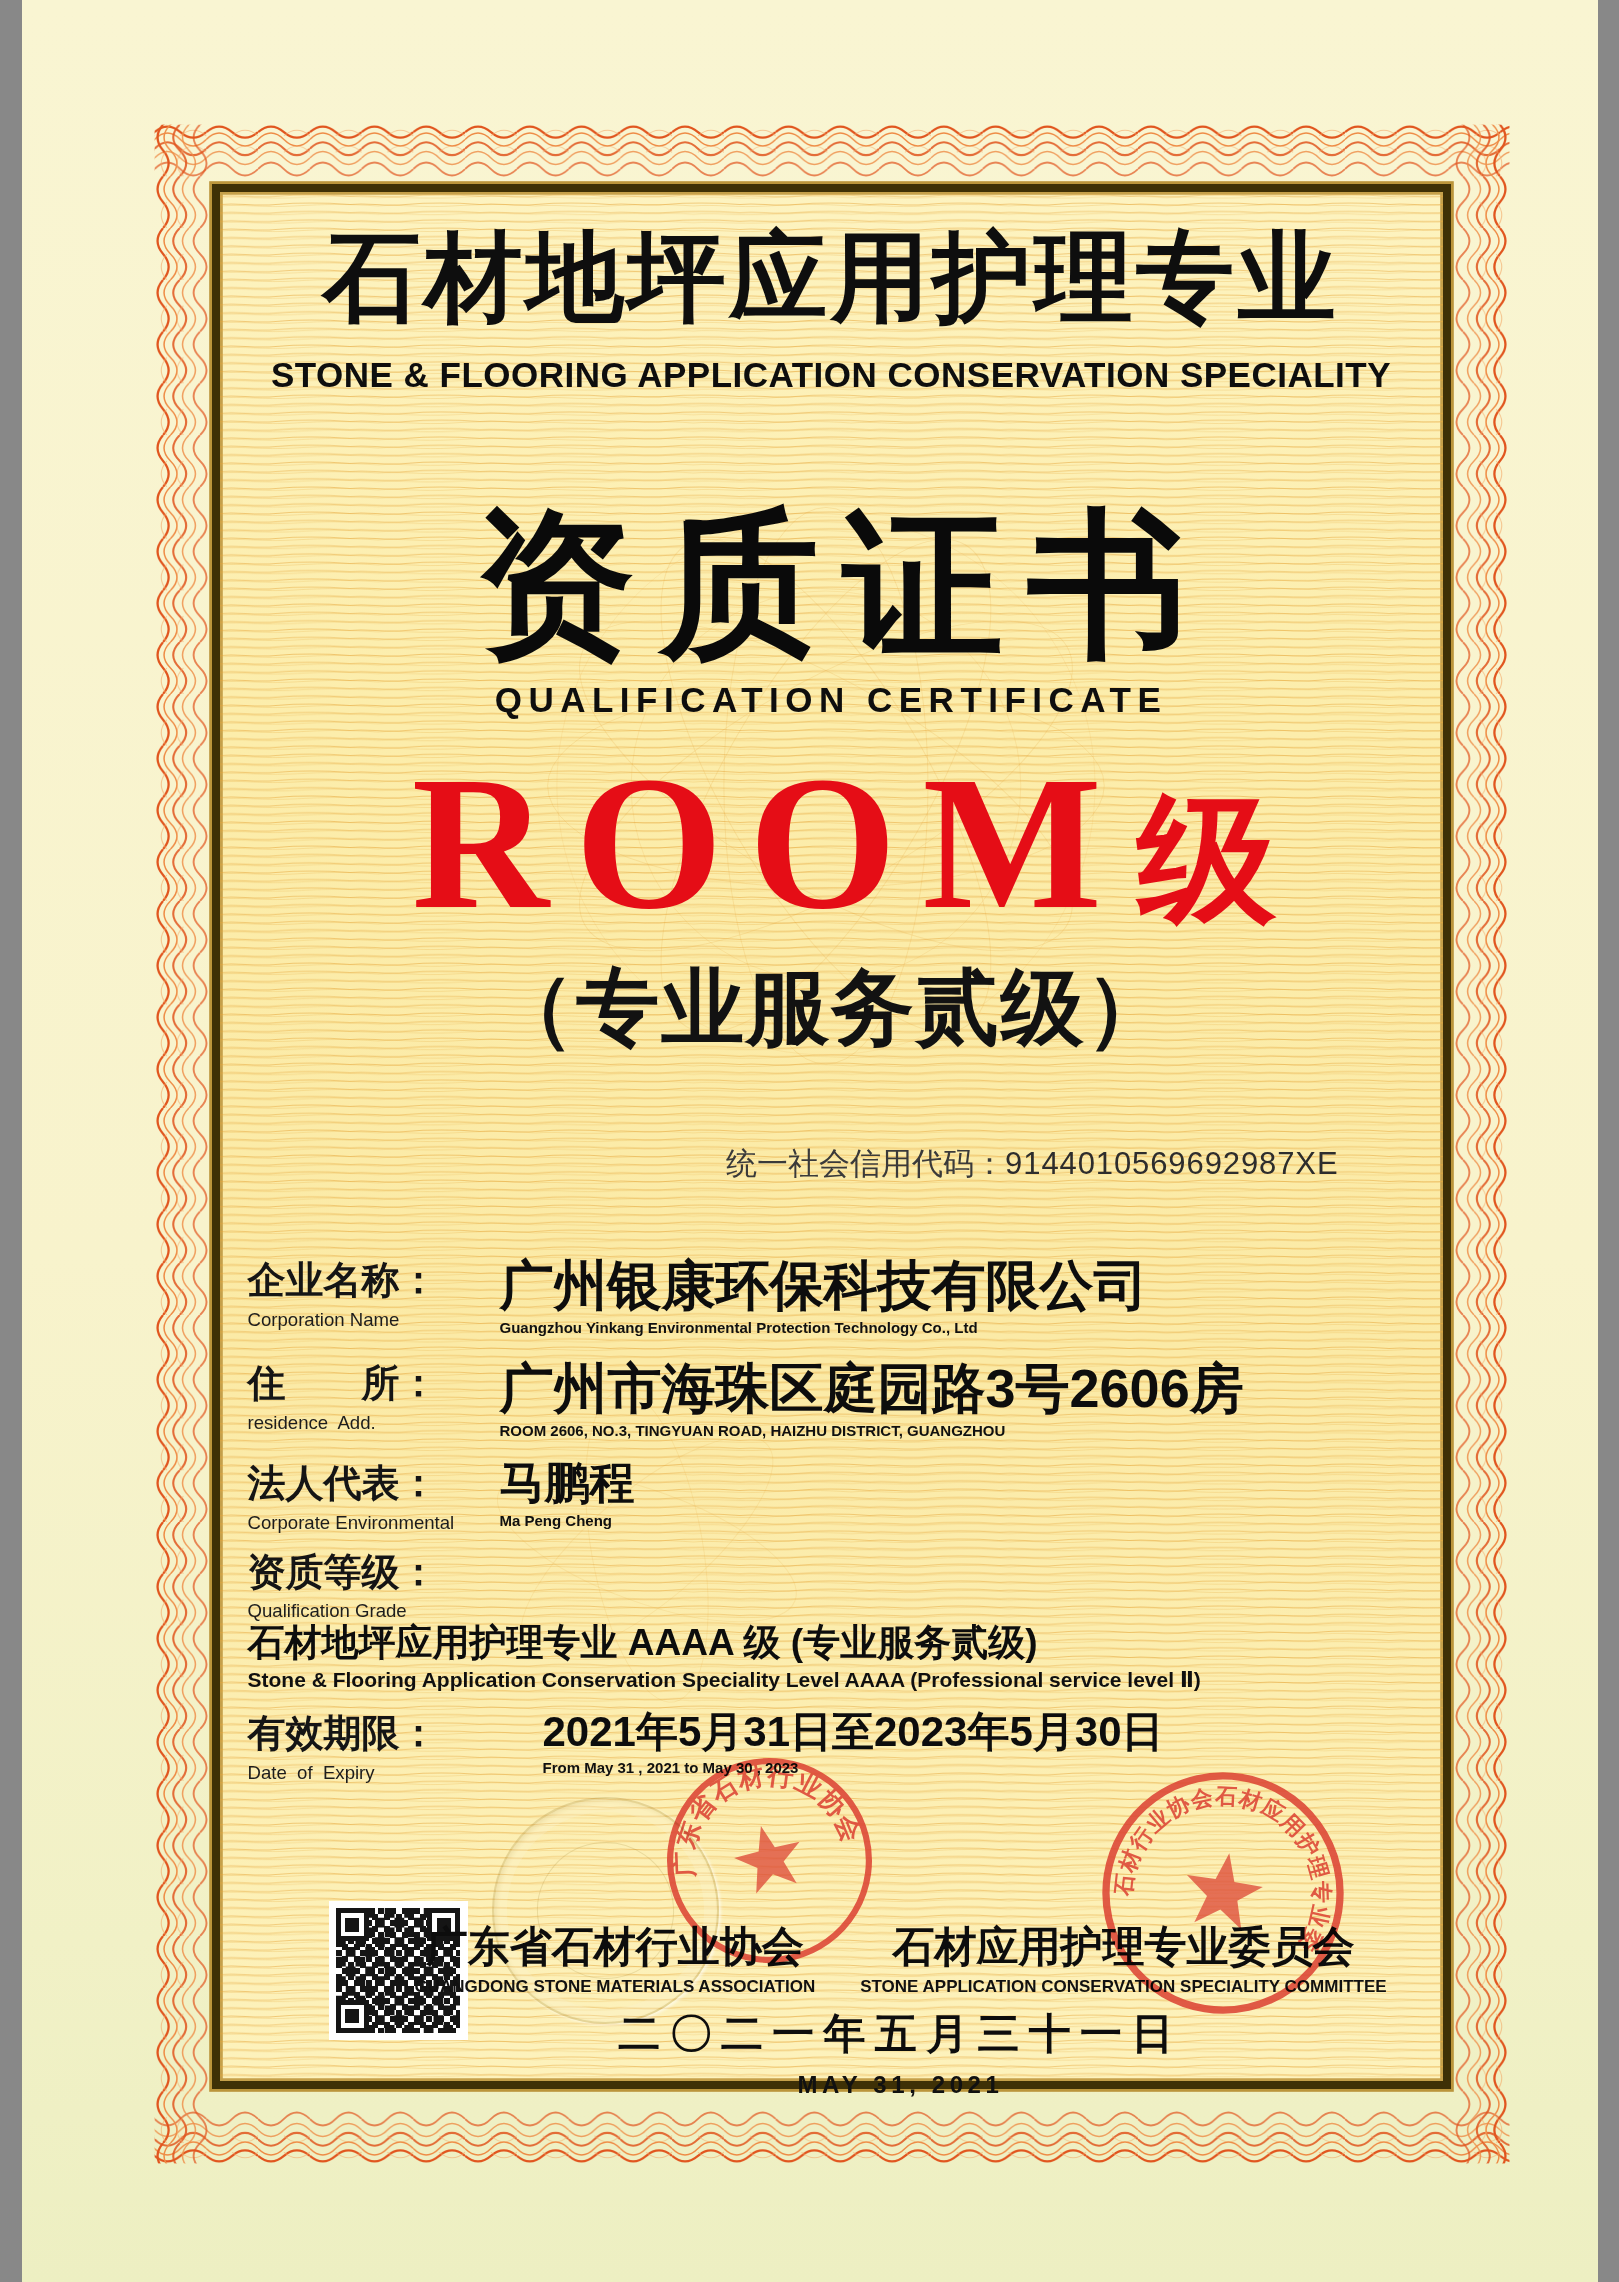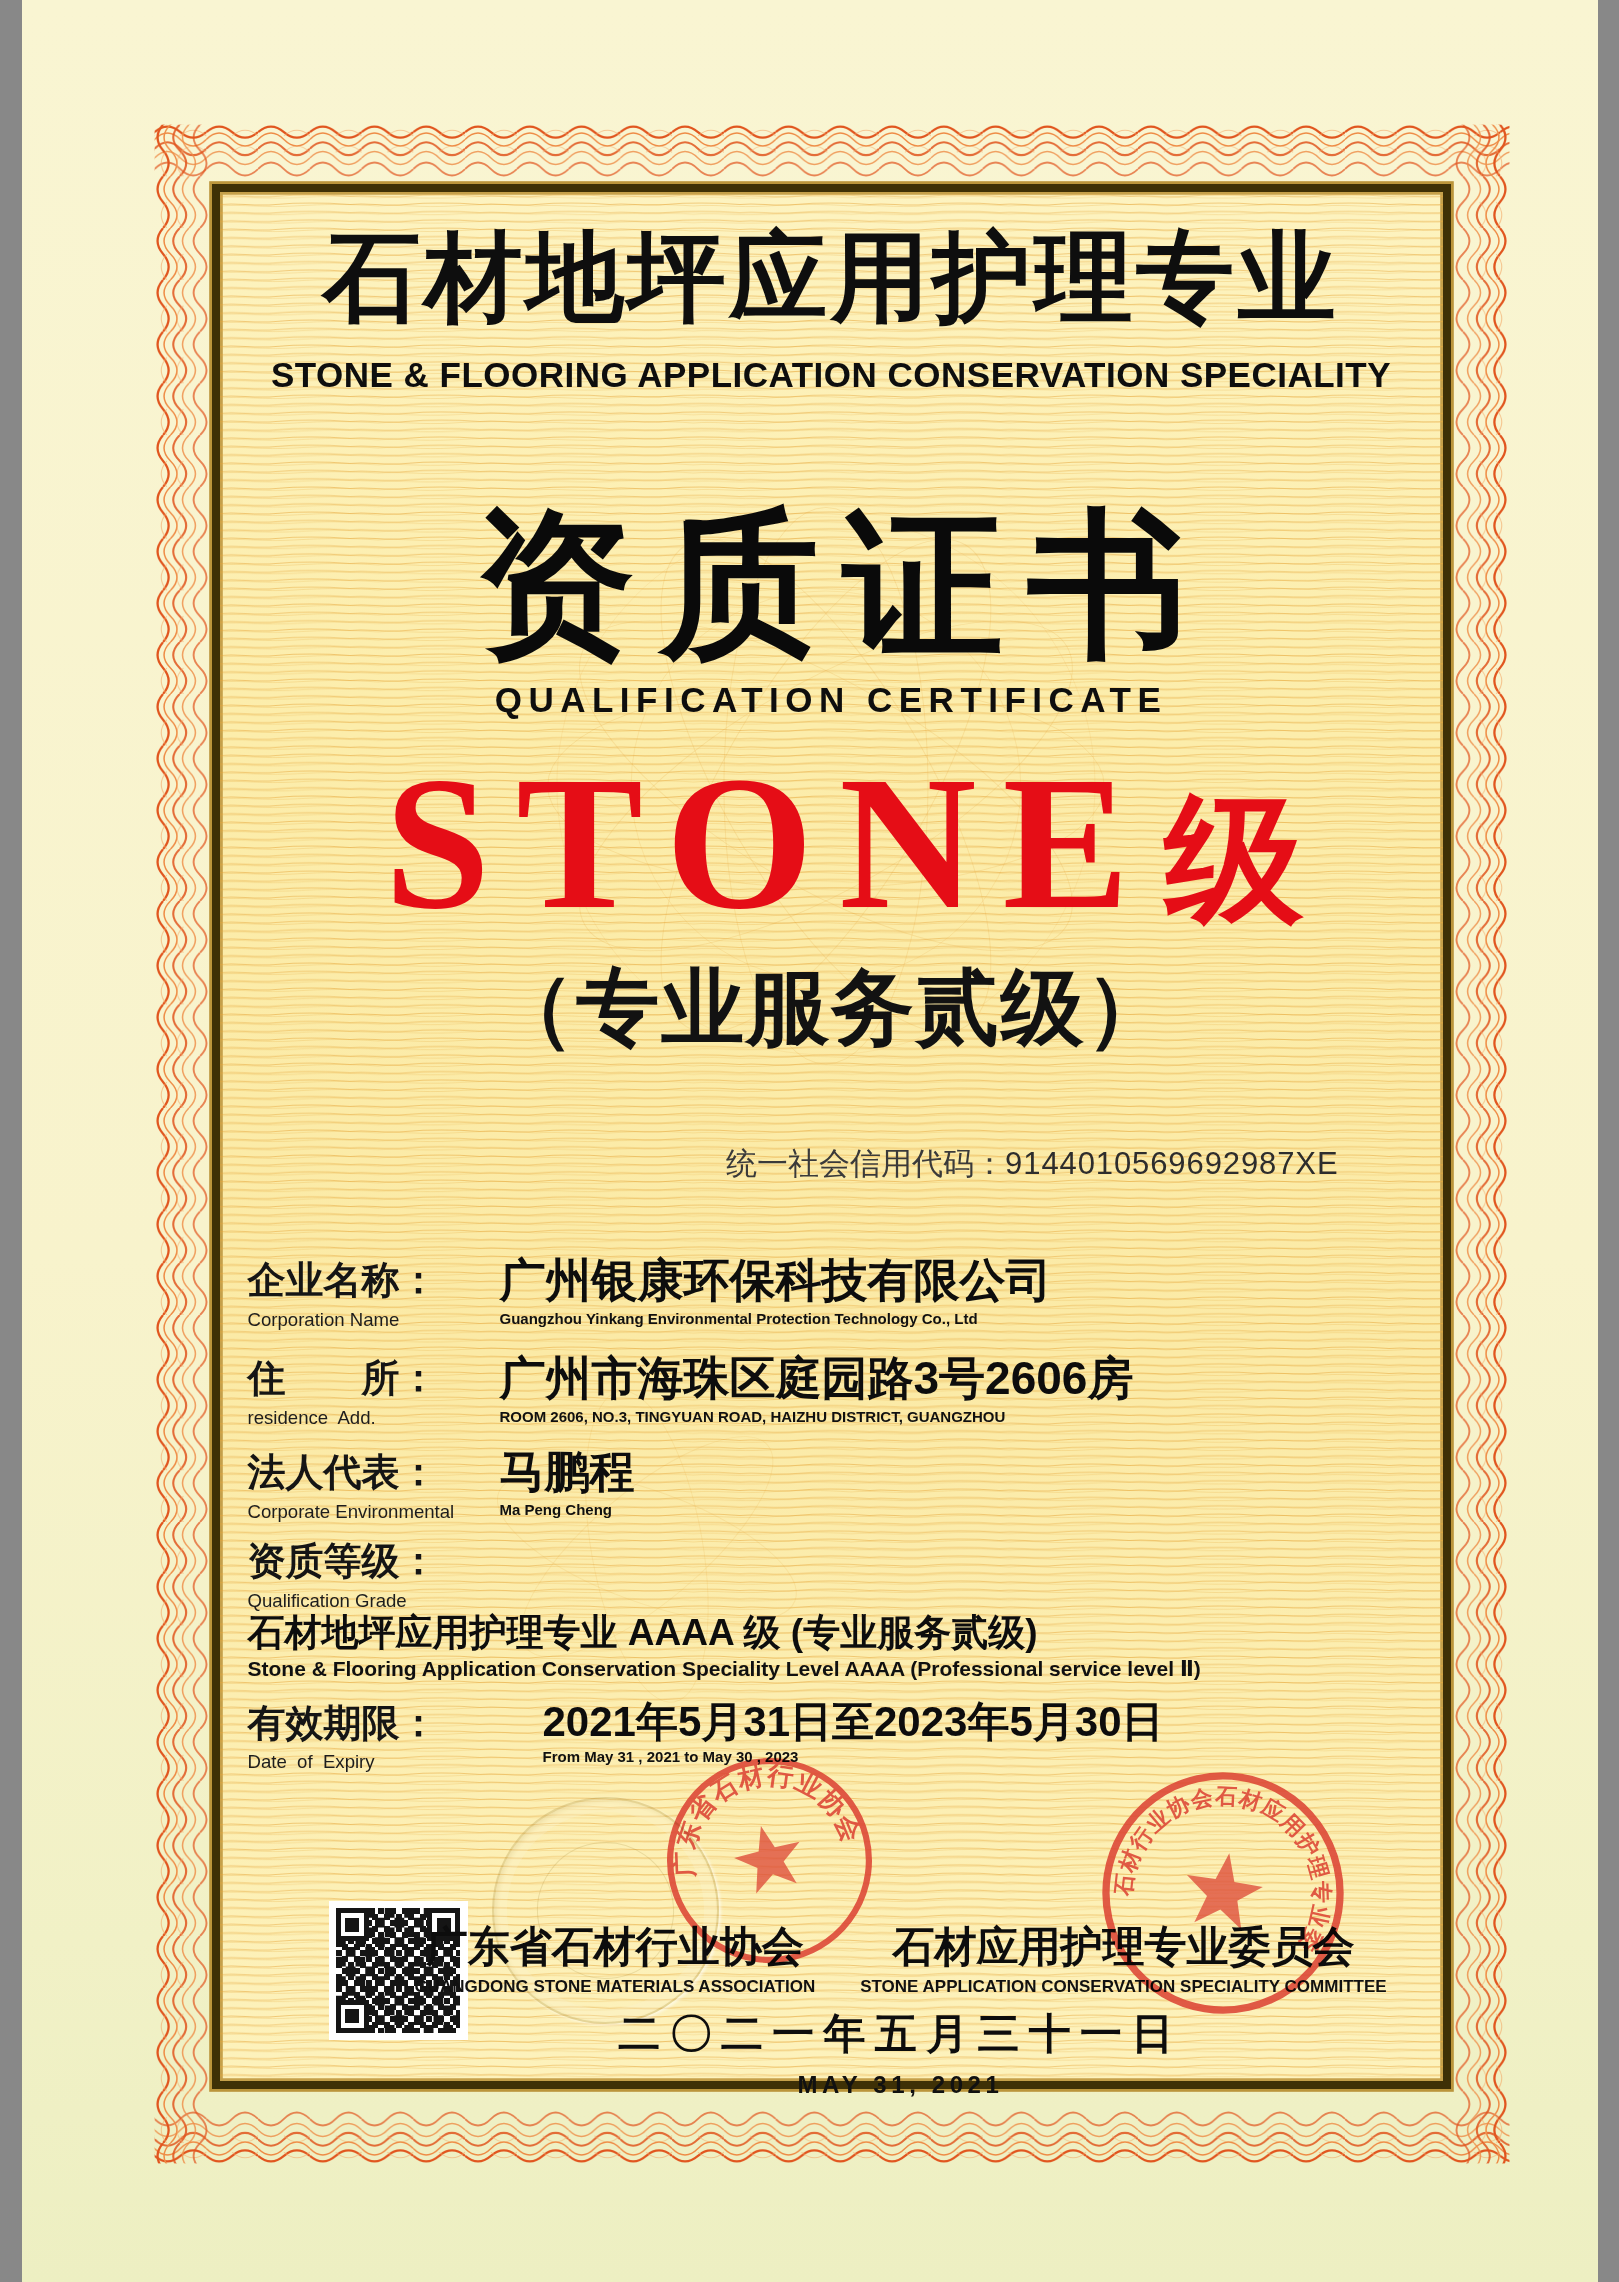--- a/index.html
+++ b/index.html
@@ -39,21 +39,21 @@
 
   .credit-line{margin-top:78px;text-align:right;padding-right:104px;font-size:31px;color:#3a3a3a;}
   .credit-code{color:#2d2d2d;letter-spacing:0.9px;}
 
   .fields{margin-top:70px;padding:0 37px 0 28px;}
   .row{display:flex;margin-bottom:18.6px;}
   .lbl{width:252px;flex:none;}
   .lbl-cn{font-size:38px;font-weight:600;color:#151515;white-space:pre;}
   .lbl-en{font-size:18.6px;color:#1d1d1d;margin-top:2.8px;white-space:pre;}
   .val{flex:1;}
-  .val-cn{font-size:46px;font-weight:800;color:#0d0d0d;line-height:1.12;}
+  .val-cn{font-size:54px;font-weight:800;color:#0d0d0d;line-height:1.12;}
   .val-en{font-size:15px;font-weight:700;color:#101010;margin-top:3.7px;}
   .row-corporation{margin-bottom:22px;}
   .row-representative .val-cn{font-size:45px;}
   .row-representative{margin-bottom:13px;}
   .row-grade .val-cn{font-size:37px;}
   .row-grade .val-en{font-size:21px;}
   .row-grade{margin-bottom:16.7px;flex-direction:column;}
   .row-expiry .val-cn{font-size:42px;}
   .row-expiry{margin-bottom:15px;gap:43px;}
   .row-number .val-cn{font-size:46px;letter-spacing:0.9px;}
@@ -159,21 +159,21 @@
 
     <div class="content">
 
       <div class="title-cn">石材地坪应用护理专业</div>
       <div class="title-en">STONE &amp; FLOORING APPLICATION CONSERVATION SPECIALITY</div>
 
       <div class="doc-cn">资质证书</div>
       <div class="doc-en">QUALIFICATION CERTIFICATE</div>
 
       <div class="grade-line">
-        <span class="grade-a">STONE</span><span class="grade-unit">级</span>
+        <span class="grade-a">ROOM</span><span class="grade-unit">级</span>
       </div>
       <div class="grade-sub">（专业服务贰级）</div>
 
       <div class="credit-line">
         <span>统一社会信用代码：</span><span class="credit-code">9144010569692987XE</span>
       </div>
 
       <div class="fields">
 
         <div class="row row-corporation">

